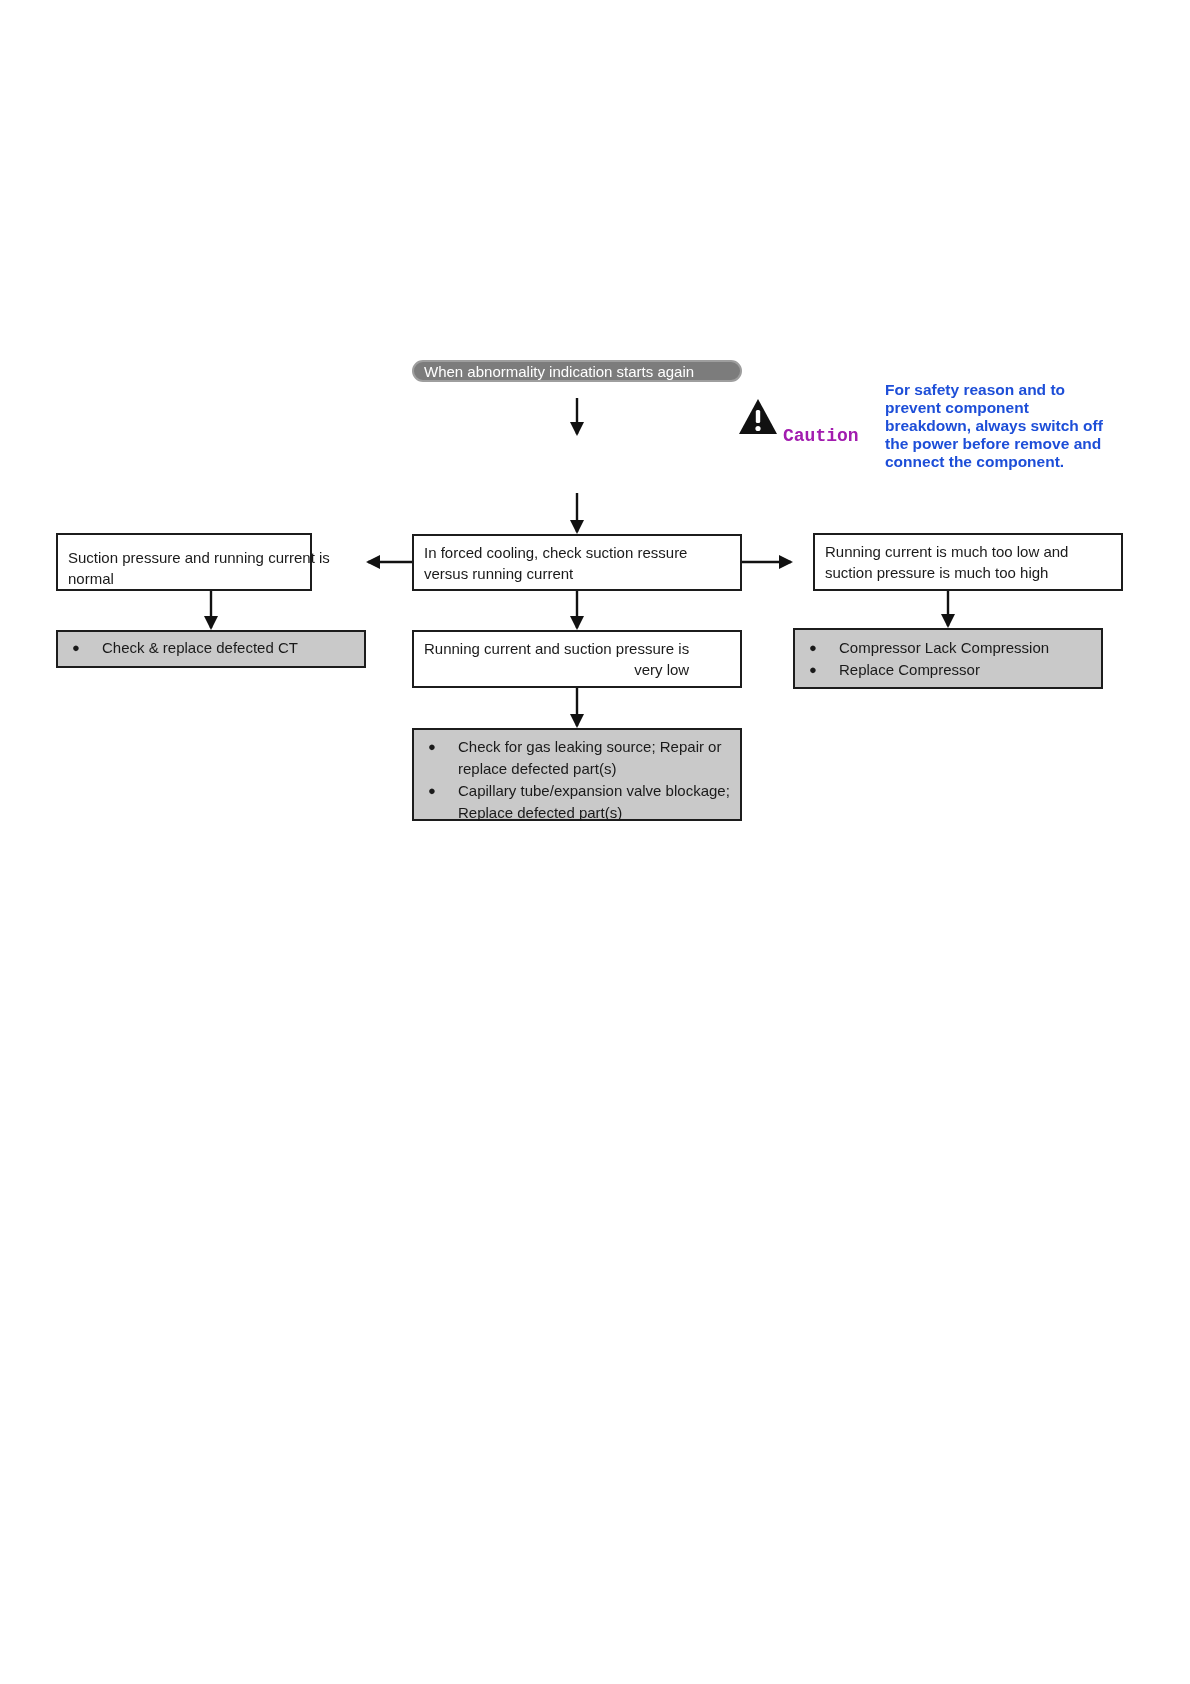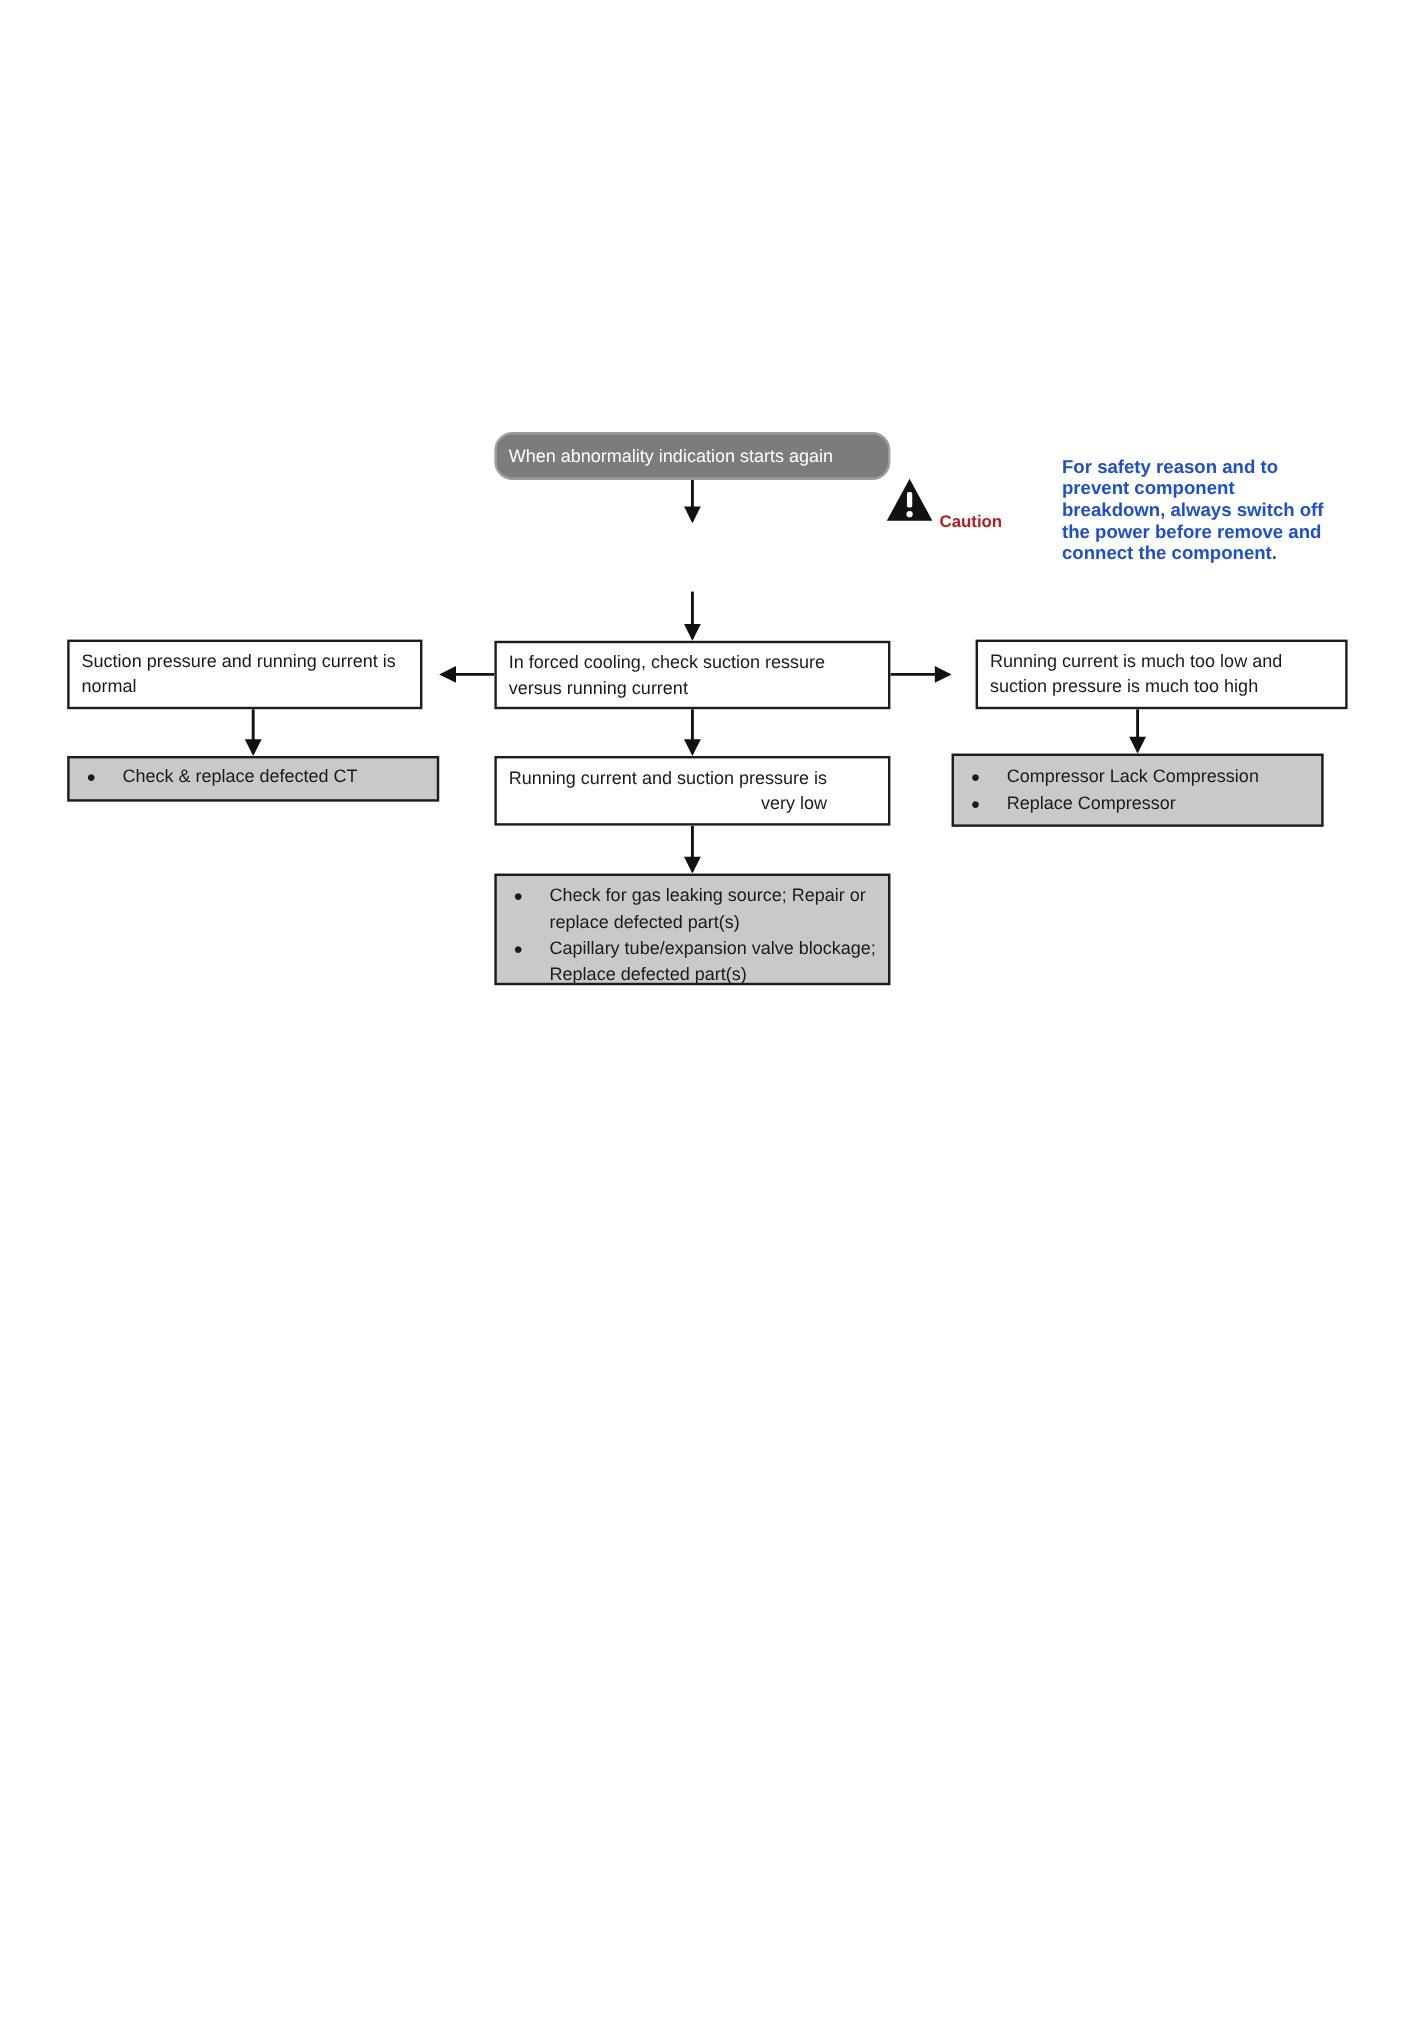--- a/index.html
+++ b/index.html
@@ -35,21 +35,21 @@
     display:block;
     padding:6px 6px 4px 14px;
   }
   .action .item{display:flex;line-height:22px;}
   .action .bullet{flex:0 0 30px;font-size:13px;}
   .action .item-text{flex:1 1 auto;}
   .caution-wrap{position:absolute;left:0;top:0;}
   .warning-tri{position:absolute;left:738px;top:398px;width:40px;height:38px;}
   .caution-label{
     position:absolute;left:783px;top:426px;
-    font-size:14px;font-weight:bold;color:#b91c1c;
+    font-size:18px;font-weight:bold;color:#a21caf;font-family:Liberation Mono, monospace;
   }
   .caution-text{
     position:absolute;left:885px;top:381px;
     width:240px;font-size:15.5px;line-height:18px;color:#1d4ed8;font-weight:bold;
   }
 </style>
 </head>
 <body>
 
 <div class="page">
@@ -65,21 +65,21 @@
       <line x1="577" y1="493" x2="577" y2="532" marker-end="url(#ah)"></line>
       <line x1="577" y1="591" x2="577" y2="628" marker-end="url(#ah)"></line>
       <line x1="577" y1="688" x2="577" y2="726" marker-end="url(#ah)"></line>
       <line x1="412" y1="562" x2="368" y2="562" marker-end="url(#ah)"></line>
       <line x1="742" y1="562" x2="791" y2="562" marker-end="url(#ah)"></line>
       <line x1="211" y1="591" x2="211" y2="628" marker-end="url(#ah)"></line>
       <line x1="948" y1="591" x2="948" y2="626" marker-end="url(#ah)"></line>
     </g>
   </svg>
 
-  <div class="box start" style="left:412px;top:360px;width:330px;height:40px;border-radius:15px;">
+  <div class="box start" style="left:412px;top:360px;width:330px;height:22px;border-radius:15px;">
     <span class="txt">When abnormality indication starts again</span>
   </div>
 
 
   <div class="box" style="left:412px;top:534px;width:330px;height:57px;">
     <span class="txt">In forced cooling, check suction ressure<br>versus running current</span>
   </div>
 
   <div class="box" style="left:412px;top:630px;width:330px;height:58px;text-align:right;">
     <span class="txt">Running current and suction pressure is<br>very low</span>
@@ -89,21 +89,21 @@
     <div class="item">
       <span class="bullet">●</span>
       <span class="item-text">Check for gas leaking source; Repair or replace defected part(s)</span>
     </div>
     <div class="item">
       <span class="bullet">●</span>
       <span class="item-text">Capillary tube/expansion valve blockage; Replace defected part(s)</span>
     </div>
   </div>
 
-  <div class="box" style="left:56px;top:533px;width:296px;height:58px;">
+  <div class="box" style="left:56px;top:533px;width:256px;height:58px;align-items:flex-end;">
     <span class="txt">Suction pressure and running current is<br>normal</span>
   </div>
 
   <div class="box action" style="left:56px;top:630px;width:310px;height:38px;padding-top:5px;">
     <div class="item">
       <span class="bullet">●</span>
       <span class="item-text">Check &amp; replace defected CT</span>
     </div>
   </div>
 

